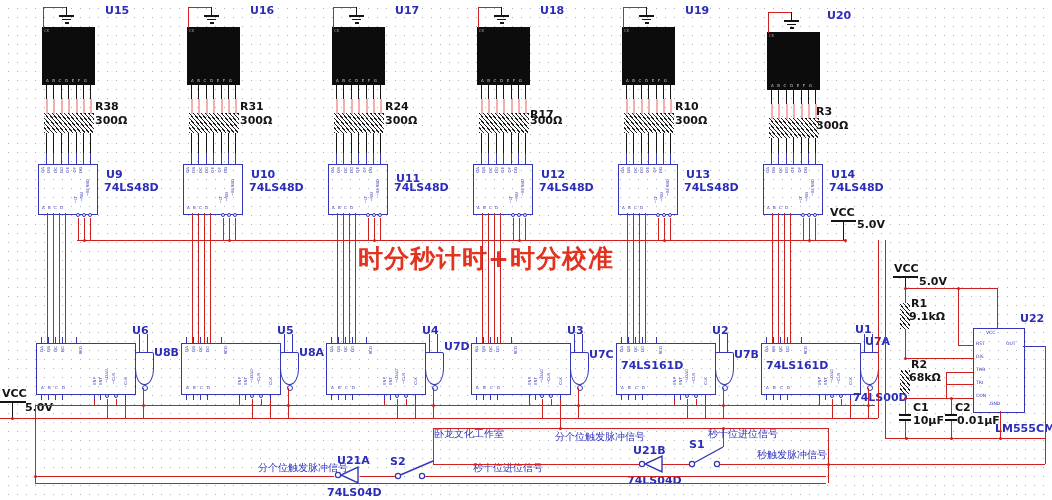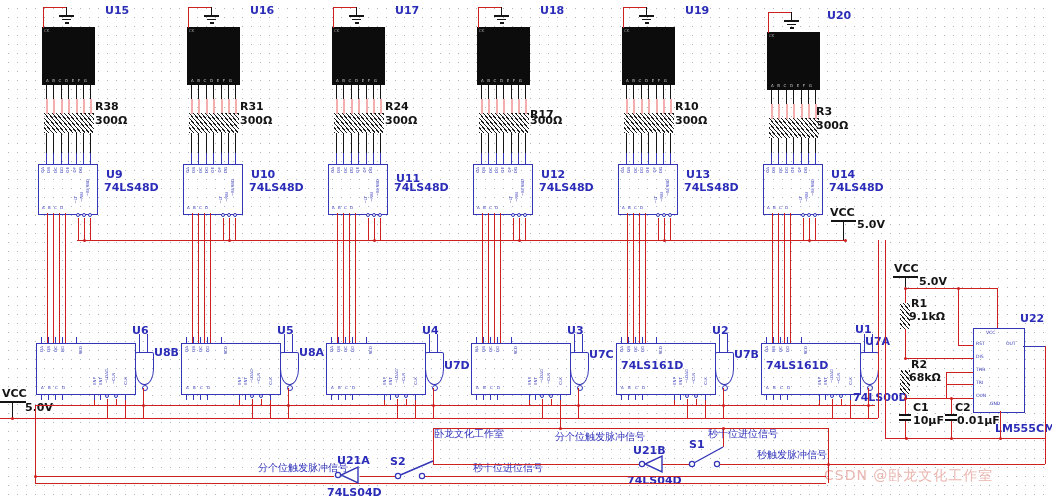--- a/index.html
+++ b/index.html
@@ -81,21 +81,21 @@
       <span class="segs">ABCDEFG</span>
     </div>
     <div class="rl bl" style="left:62px;top:101px">R24</div>
     <div class="rl bl" style="left:62px;top:115px">300Ω</div>
     <div class="chip c48" style="left:5px;top:164px"></div>
     <div class="rl" style="left:73px;top:173px">U11</div>
     <div class="rl" style="left:71px;top:182px">74LS48D</div>
     <div class="chip c161" style="left:3px;top:343px"></div>
     <div class="rl" style="left:99px;top:325px">U4</div>
     <div class="gate" style="left:102px;top:352px"></div>
-    <div class="rl" style="left:121px;top:360px">U7D</div>
+    <div class="rl" style="left:121px;top:341px">U7D</div>
   </div>
 
   <div class="col" style="left:468px">
     <div class="rl" style="left:72px;top:5px">U18</div>
     <div class="disp" style="left:9px;top:27px">
       <span class="ck">CK</span>
       <span class="segs">ABCDEFG</span>
     </div>
     <div class="rl bl" style="left:62px;top:109px">R17</div>
     <div class="rl bl" style="left:62px;top:115px">300Ω</div>
@@ -138,20 +138,21 @@
     <div class="rl" style="left:73px;top:169px">U14</div>
     <div class="rl" style="left:71px;top:182px">74LS48D</div>
     <div class="chip c161" style="left:3px;top:343px"></div>
     <div class="rl" style="left:97px;top:324px">U1</div>
     <div class="rl" style="left:8px;top:360px">74LS161D</div>
     <div class="gate" style="left:102px;top:352px"></div>
     <div class="rl" style="left:107px;top:336px">U7A</div>
     <div class="rl" style="left:95px;top:392px">74LS00D</div>
   </div>
 
+  <div class="t-title" style="left:358px;top:246px">时分秒计时+时分校准</div>
 
   <div class="rl bl" style="left:2px;top:388px">VCC</div>
   <div class="rl bl" style="left:25px;top:402px">5.0V</div>
 
   <div class="rl bl" style="left:830px;top:207px">VCC</div>
   <div class="rl bl" style="left:857px;top:219px">5.0V</div>
 
   <div class="rl bl" style="left:894px;top:263px">VCC</div>
   <div class="rl bl" style="left:919px;top:276px">5.0V</div>
 
@@ -174,21 +175,20 @@
   <div class="sig" style="left:258px;top:463px">分个位触发脉冲信号</div>
   <div class="sig" style="left:473px;top:463px">秒十位进位信号</div>
 
   <div class="rl" style="left:337px;top:455px">U21A</div>
   <div class="rl" style="left:327px;top:487px">74LS04D</div>
   <div class="rl" style="left:633px;top:445px">U21B</div>
   <div class="rl" style="left:627px;top:475px">74LS04D</div>
   <div class="rl" style="left:390px;top:456px">S2</div>
   <div class="rl" style="left:689px;top:439px">S1</div>
 
-  <div class="wm" style="left:824px;top:468px">CSDN @卧龙文化工作室</div>
 <div class="w" style="left: 43px; top: 7px; width: 1px; height: 21px; background: rgb(207, 32, 32);"></div>
     <div class="w" style="left: 43px; top: 7px; width: 24px; height: 1px; background: rgb(207, 32, 32);"></div>
     <div class="w" style="left: 66px; top: 7px; width: 1px; height: 8px; background: rgb(20, 20, 20);"></div>
     <div class="w" style="left: 59px; top: 15px; width: 15px; height: 1.5px; background: rgb(20, 20, 20);"></div>
     <div class="w" style="left: 62px; top: 18.5px; width: 9px; height: 1.5px; background: rgb(20, 20, 20);"></div>
     <div class="w" style="left: 64.5px; top: 22px; width: 4px; height: 1.5px; background: rgb(20, 20, 20);"></div>
     <div class="w" style="left: 46px; top: 85px; width: 1px; height: 14px; background: rgb(20, 20, 20);"></div>
     <div class="w" style="left: 46px; top: 99px; width: 1.6px; height: 15px; background: rgb(244, 174, 174);"></div>
     <div class="w" style="left: 46px; top: 133px; width: 1px; height: 20px; background: rgb(20, 20, 20);"></div>
     <div class="w" style="left: 46px; top: 153px; width: 1px; height: 11px; background: rgb(51, 54, 182);"></div>

